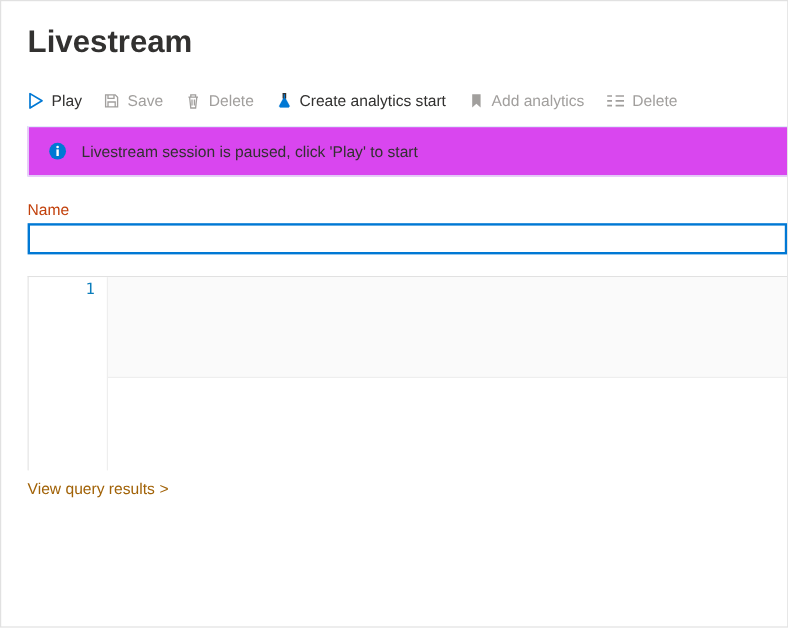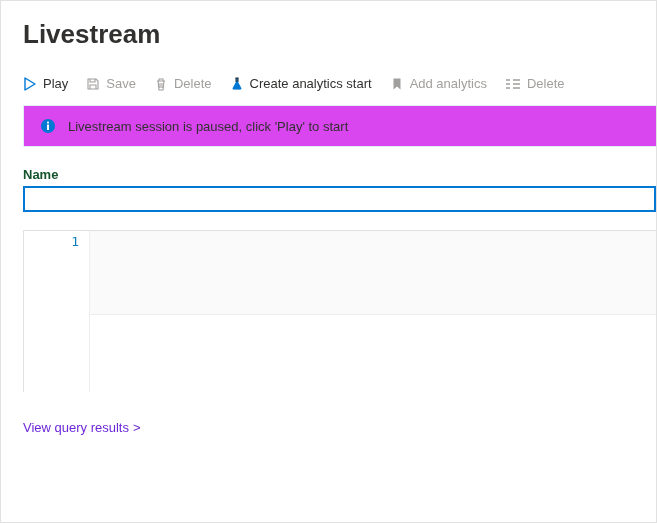--- a/index.html
+++ b/index.html
@@ -44,23 +44,22 @@
       background: #d946ef;
       border: 1px solid #e1edf9;
       border-right: none;
       padding: 12px 16px;
       margin-bottom: 20px;
       font-size: 13px;
       color: #323130;
     }
     .field-label {
       font-size: 13px;
-      color: #14532d;
+      color: #c2410c;
       margin-bottom: 4px;
-      font-weight: bold;
     }
     .name-input {
       width: 100%;
       height: 26px;
       border: 2px solid #0078d4;
       padding: 2px 6px;
       font-size: 13px;
       font-family: inherit;
       outline: none;
     }
@@ -91,22 +90,22 @@
       resize: none;
       outline: none;
       padding: 3px 6px;
       background: #fafafa;
       border-bottom: 1px solid #eee;
       height: 20px;
     }
     .code-wrap { flex:1; display:flex; flex-direction:column; }
     .code-rest { flex:1; background:#fff; }
     .view-results {
-      margin-top: 28px;
-      color: #6d28d9;
+      margin-top: 8px;
+      color: #a16207;
       font-size: 13px;
       cursor: pointer;
       display: inline-flex;
       align-items: center;
       gap: 4px;
     }
   </style>
 </head>
 <body>
 

